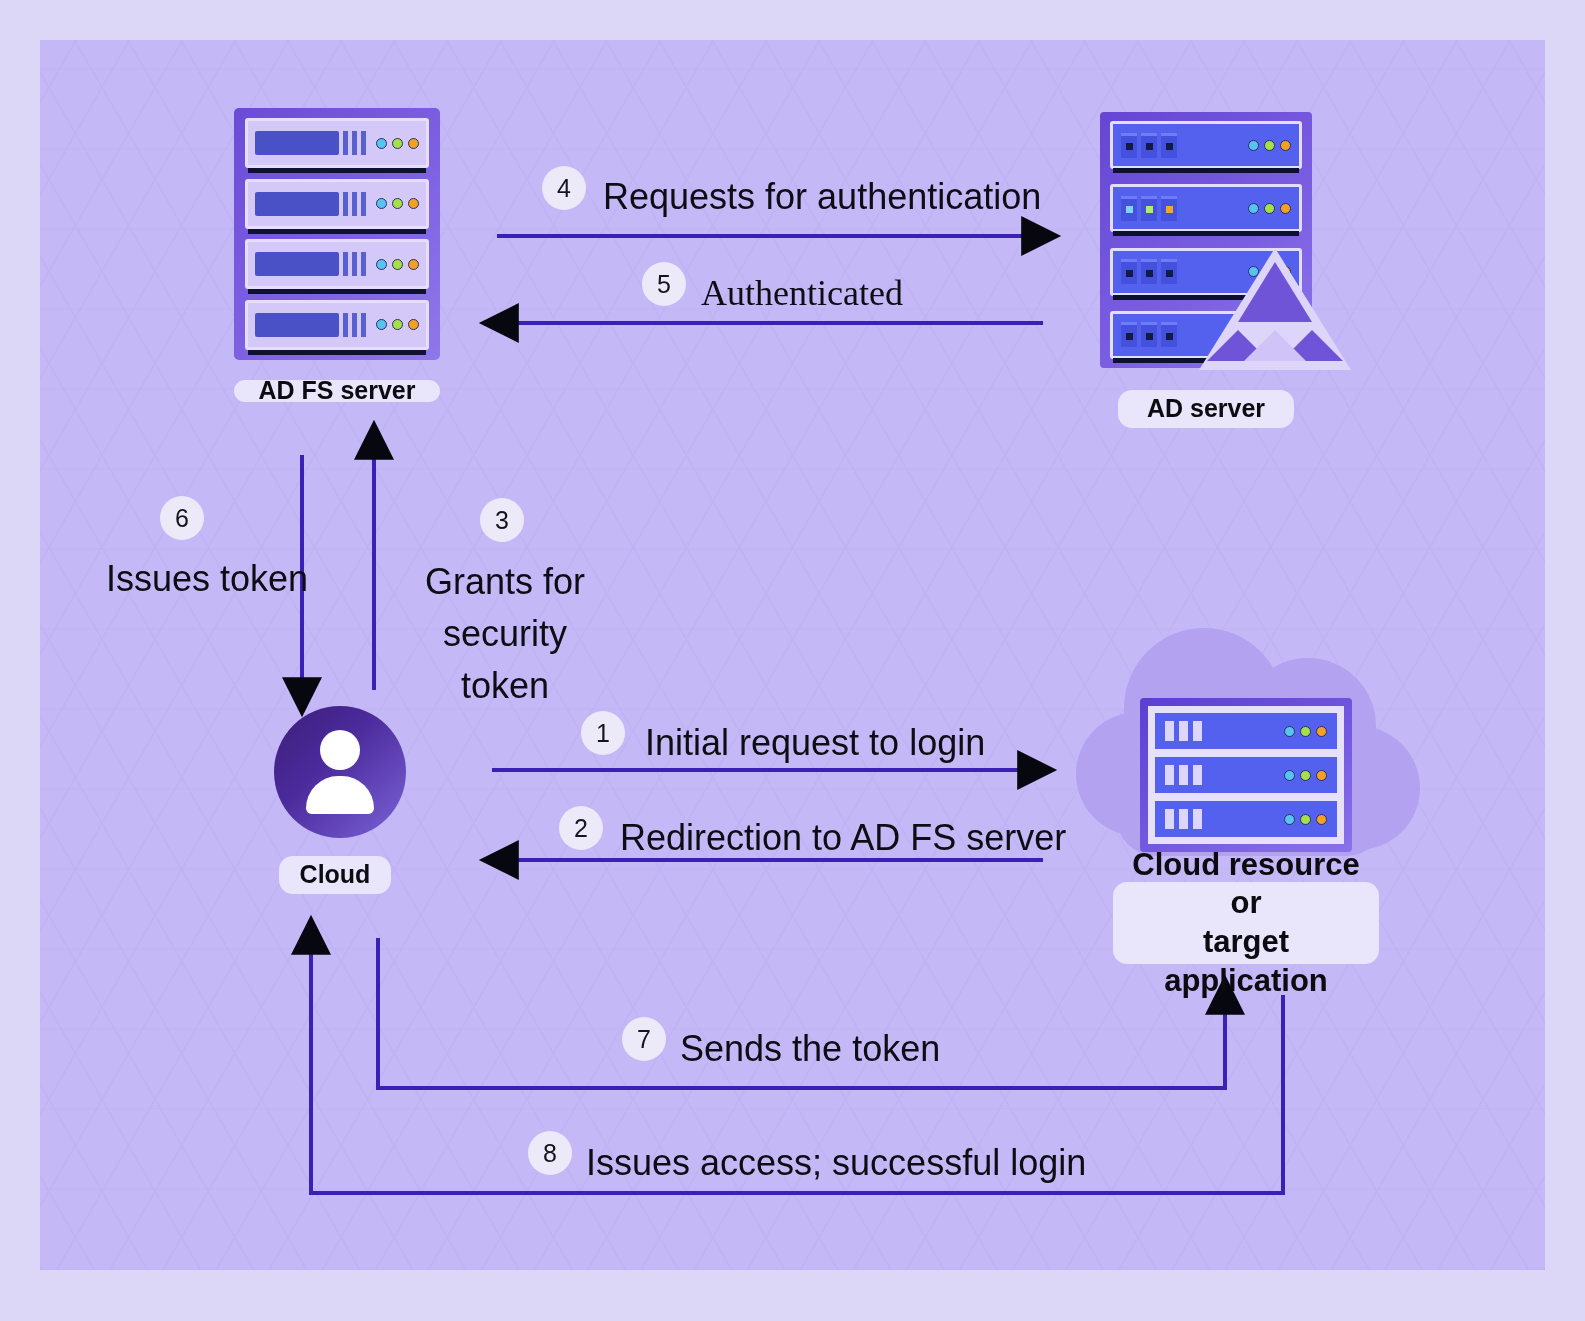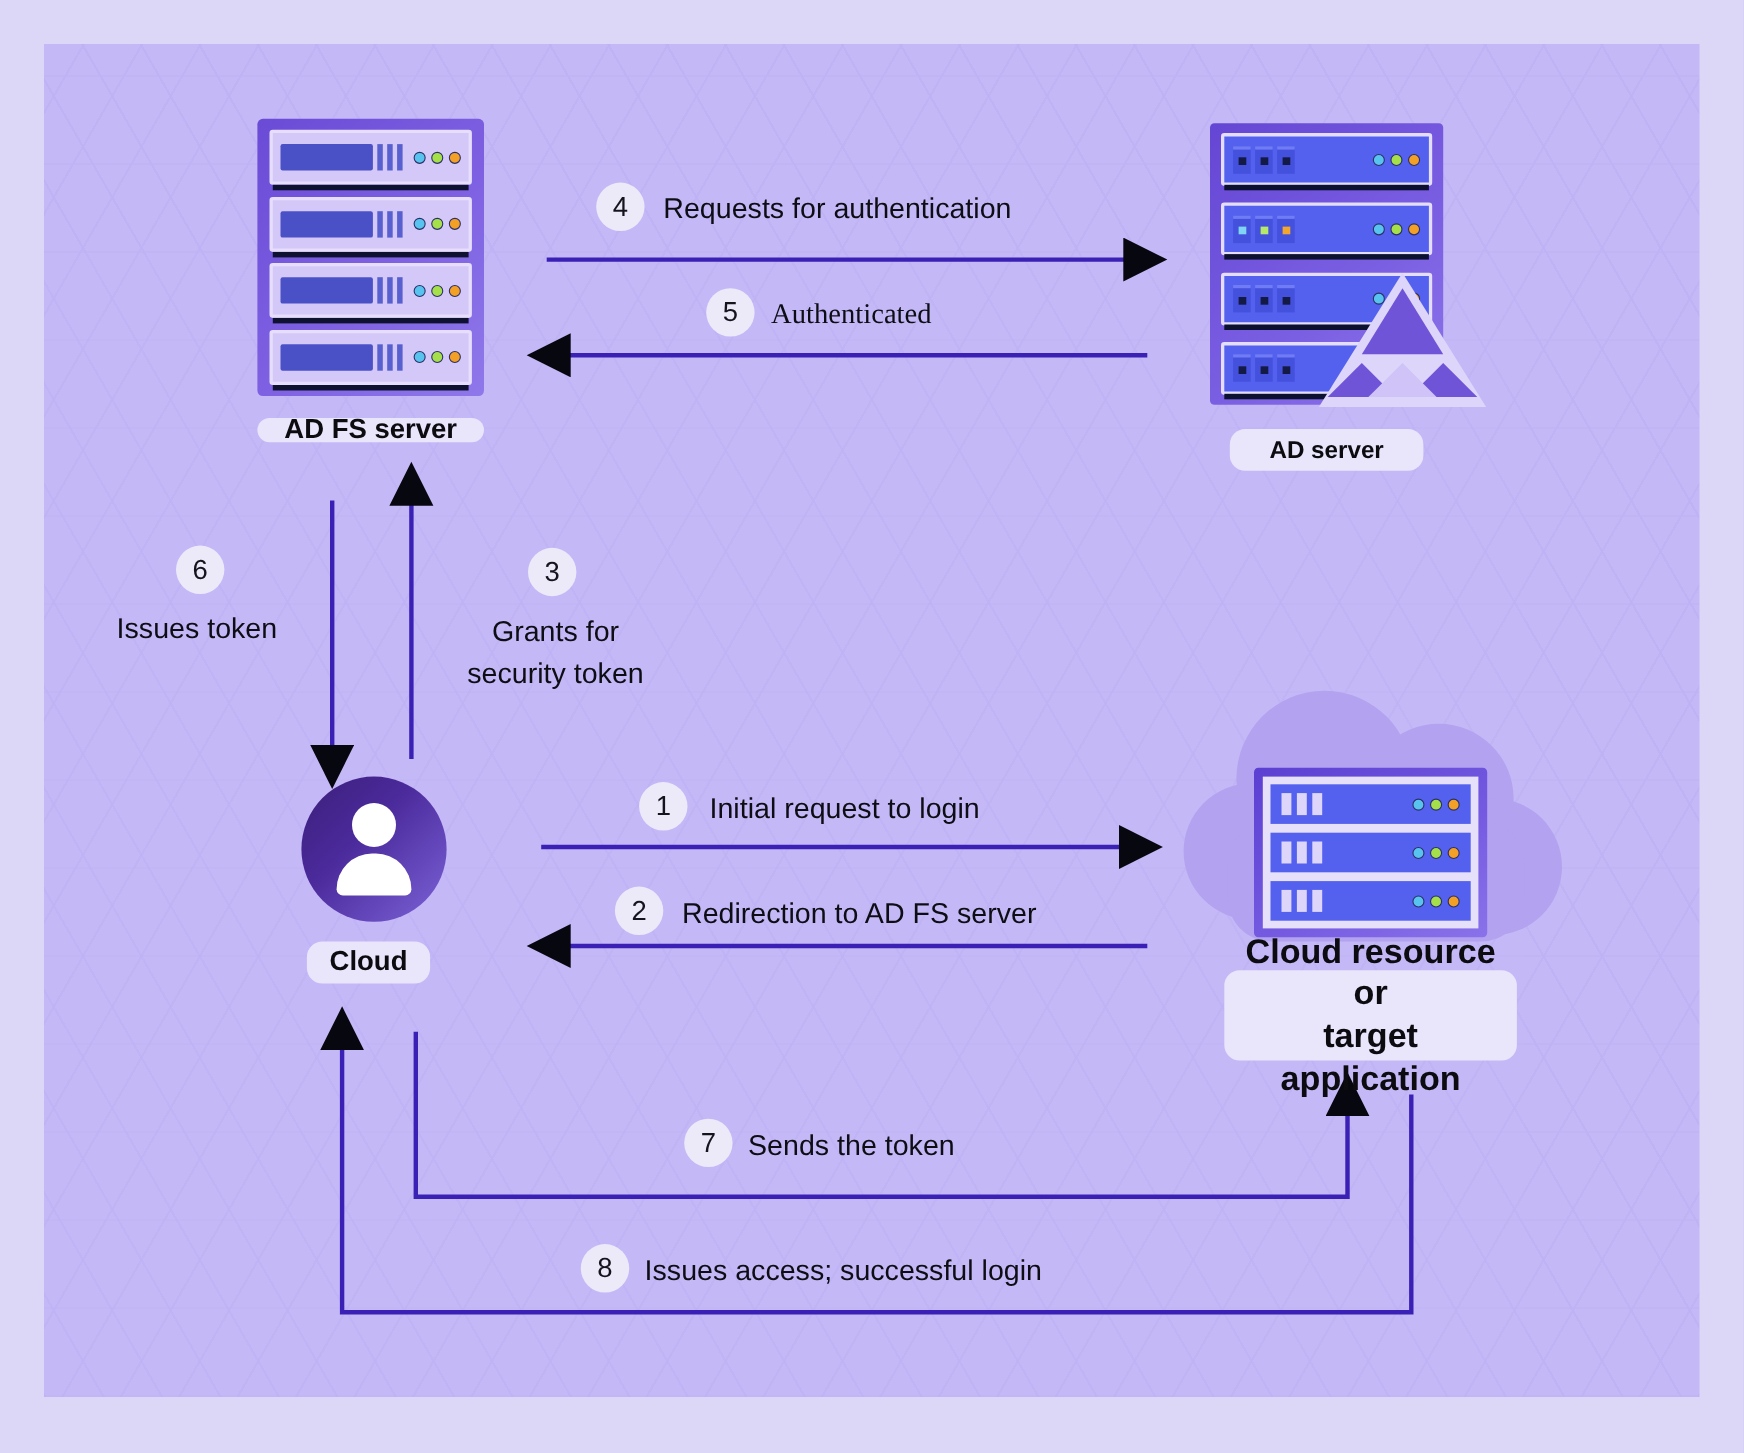--- a/index.html
+++ b/index.html
@@ -71,21 +71,21 @@
     color: #14141c;
     display: flex;
     align-items: center;
     justify-content: center;
     font-size: 25px;
     font-weight: 500;
   }
   .caption {
     position: absolute;
     color: #0d0d14;
-    font-size: 26px;
+    font-size: 36px;
     line-height: 1.45;
     white-space: pre-line;
   }
 
   
   .adfs-rack {
     position: absolute;
     left: 234px; top: 108px;
     width: 206px; height: 252px;
     background: linear-gradient(135deg, #6a4bd6 0%, #7e61e2 55%, #8f78ea 100%);
@@ -402,21 +402,21 @@
         </div>
     </div>
   </div>
   <svg class="ad-triangle" viewBox="0 0 152 122">
     <polygon points="76,0 152,122 0,122" fill="#ded5fb"></polygon>
     <polygon points="76,14 113,74 39,74" fill="#6f54d8"></polygon>
     <polygon points="39,82 70,113 8,113" fill="#6f54d8"></polygon>
     <polygon points="113,82 144,113 82,113" fill="#6f54d8"></polygon>
     <polygon points="76,82 107,113 45,113" fill="#cfc3f8"></polygon>
   </svg>
-  <div class="chip" style="left:1118px; top:390px; width:176px; height:38px; font-size:22px;">AD server</div>
+  <div class="chip" style="left:1118px; top:390px; width:176px; height:38px; font-size:25px;">AD server</div>
 
   <svg class="cloud-wrap" viewBox="0 0 400 300">
     <g fill="#b3a2ef">
       <circle cx="158" cy="92" r="80"></circle>
       <circle cx="262" cy="110" r="68"></circle>
       <circle cx="92" cy="158" r="62"></circle>
       <circle cx="312" cy="172" r="62"></circle>
       <rect x="70" y="130" width="270" height="110" rx="40"></rect>
     </g>
   </svg>

